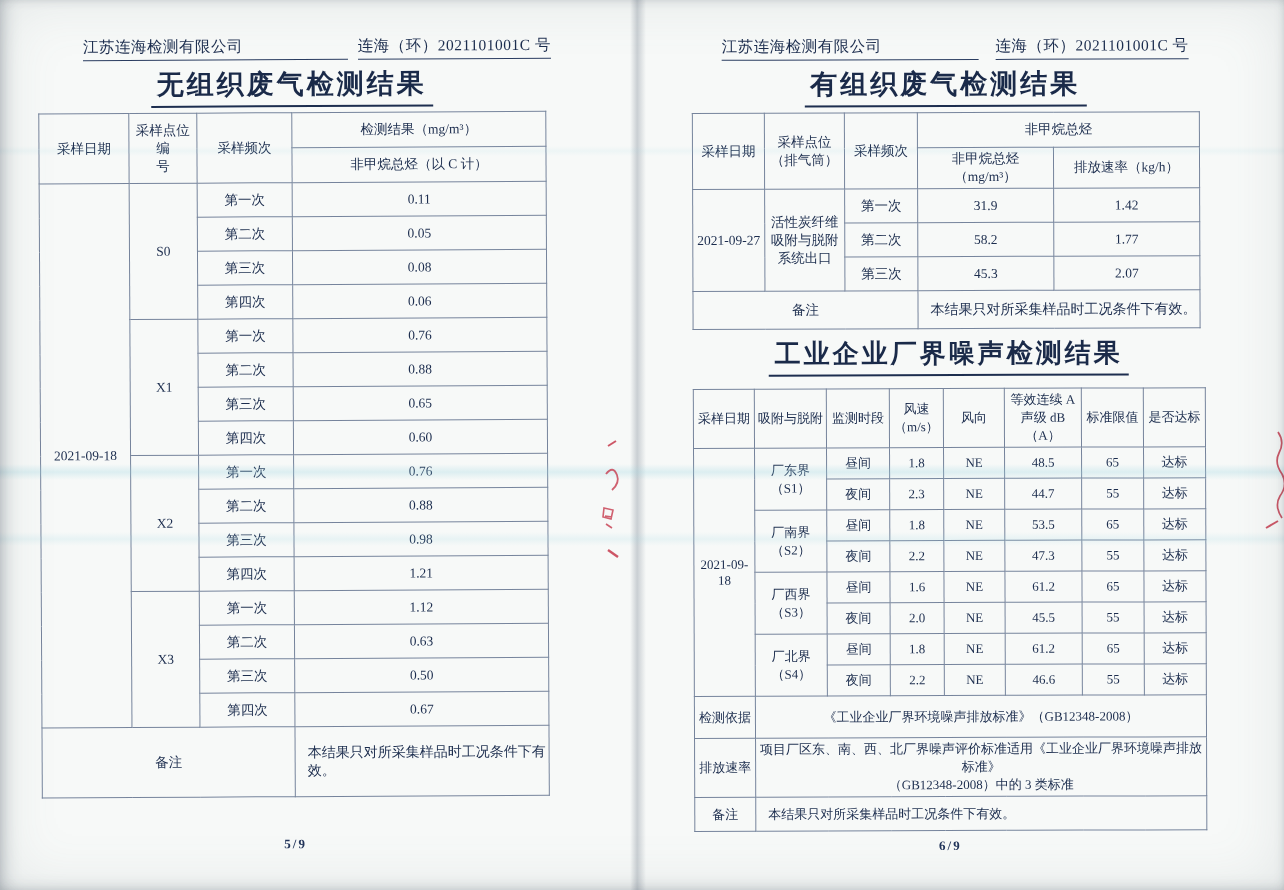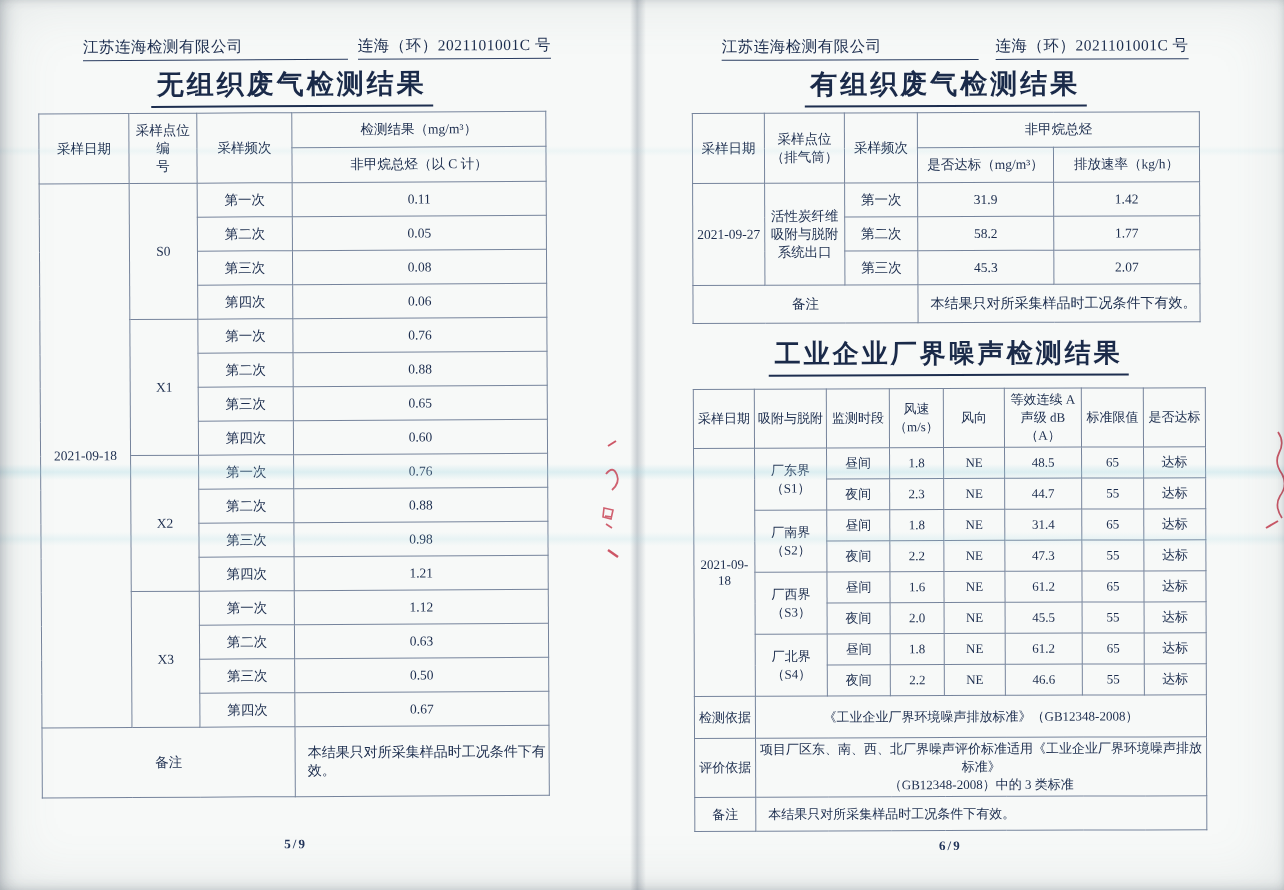--- a/index.html
+++ b/index.html
@@ -207,21 +207,21 @@
       </colgroup>
     <tbody>
       <tr class="hrow">
         <th rowspan="2">采样日期</th>
         <th rowspan="2" class="preline">采样点位
 （排气筒）</th>
         <th rowspan="2">采样频次</th>
         <th colspan="2">非甲烷总烃</th>
       </tr>
       <tr class="hrow">
-        <th>是否达标（mg/m³）</th>
+        <th>非甲烷总烃（mg/m³）</th>
         <th>排放速率（kg/h）</th>
       </tr>
       <tr class="drow">
         <td rowspan="3">2021-09-27</td>
         <td rowspan="3" class="preline">活性炭纤维
 吸附与脱附
 系统出口</td>
         <td>第一次</td>
         <td>31.9</td>
         <td>1.42</td>
@@ -291,21 +291,21 @@
         <td>55</td>
         <td>达标</td>
       </tr>
 
       <tr class="drow">
         <td rowspan="2" class="preline">厂南界
 （S2）</td>
         <td>昼间</td>
         <td>1.8</td>
         <td>NE</td>
-        <td>31.4</td>
+        <td>53.5</td>
         <td>65</td>
         <td>达标</td>
       </tr>
       <tr class="drow">
         <td>夜间</td>
         <td>2.2</td>
         <td>NE</td>
         <td>47.3</td>
         <td>55</td>
         <td>达标</td>
@@ -347,21 +347,21 @@
         <td>46.6</td>
         <td>55</td>
         <td>达标</td>
       </tr>
 
       <tr class="brow">
         <td>检测依据</td>
         <td colspan="7" class="basis-text">《工业企业厂界环境噪声排放标准》（GB12348-2008）</td>
       </tr>
       <tr class="erow">
-        <td>评价依据</td>
+        <td>排放速率</td>
         <td colspan="7" class="preline basis-text">项目厂区东、南、西、北厂界噪声评价标准适用《工业企业厂界环境噪声排放标准》
 （GB12348-2008）中的 3 类标准</td>
       </tr>
       <tr class="rrow">
         <td>备注</td>
         <td colspan="7" class="remark-text">本结果只对所采集样品时工况条件下有效。</td>
       </tr>
     </tbody>
   </table>
 

